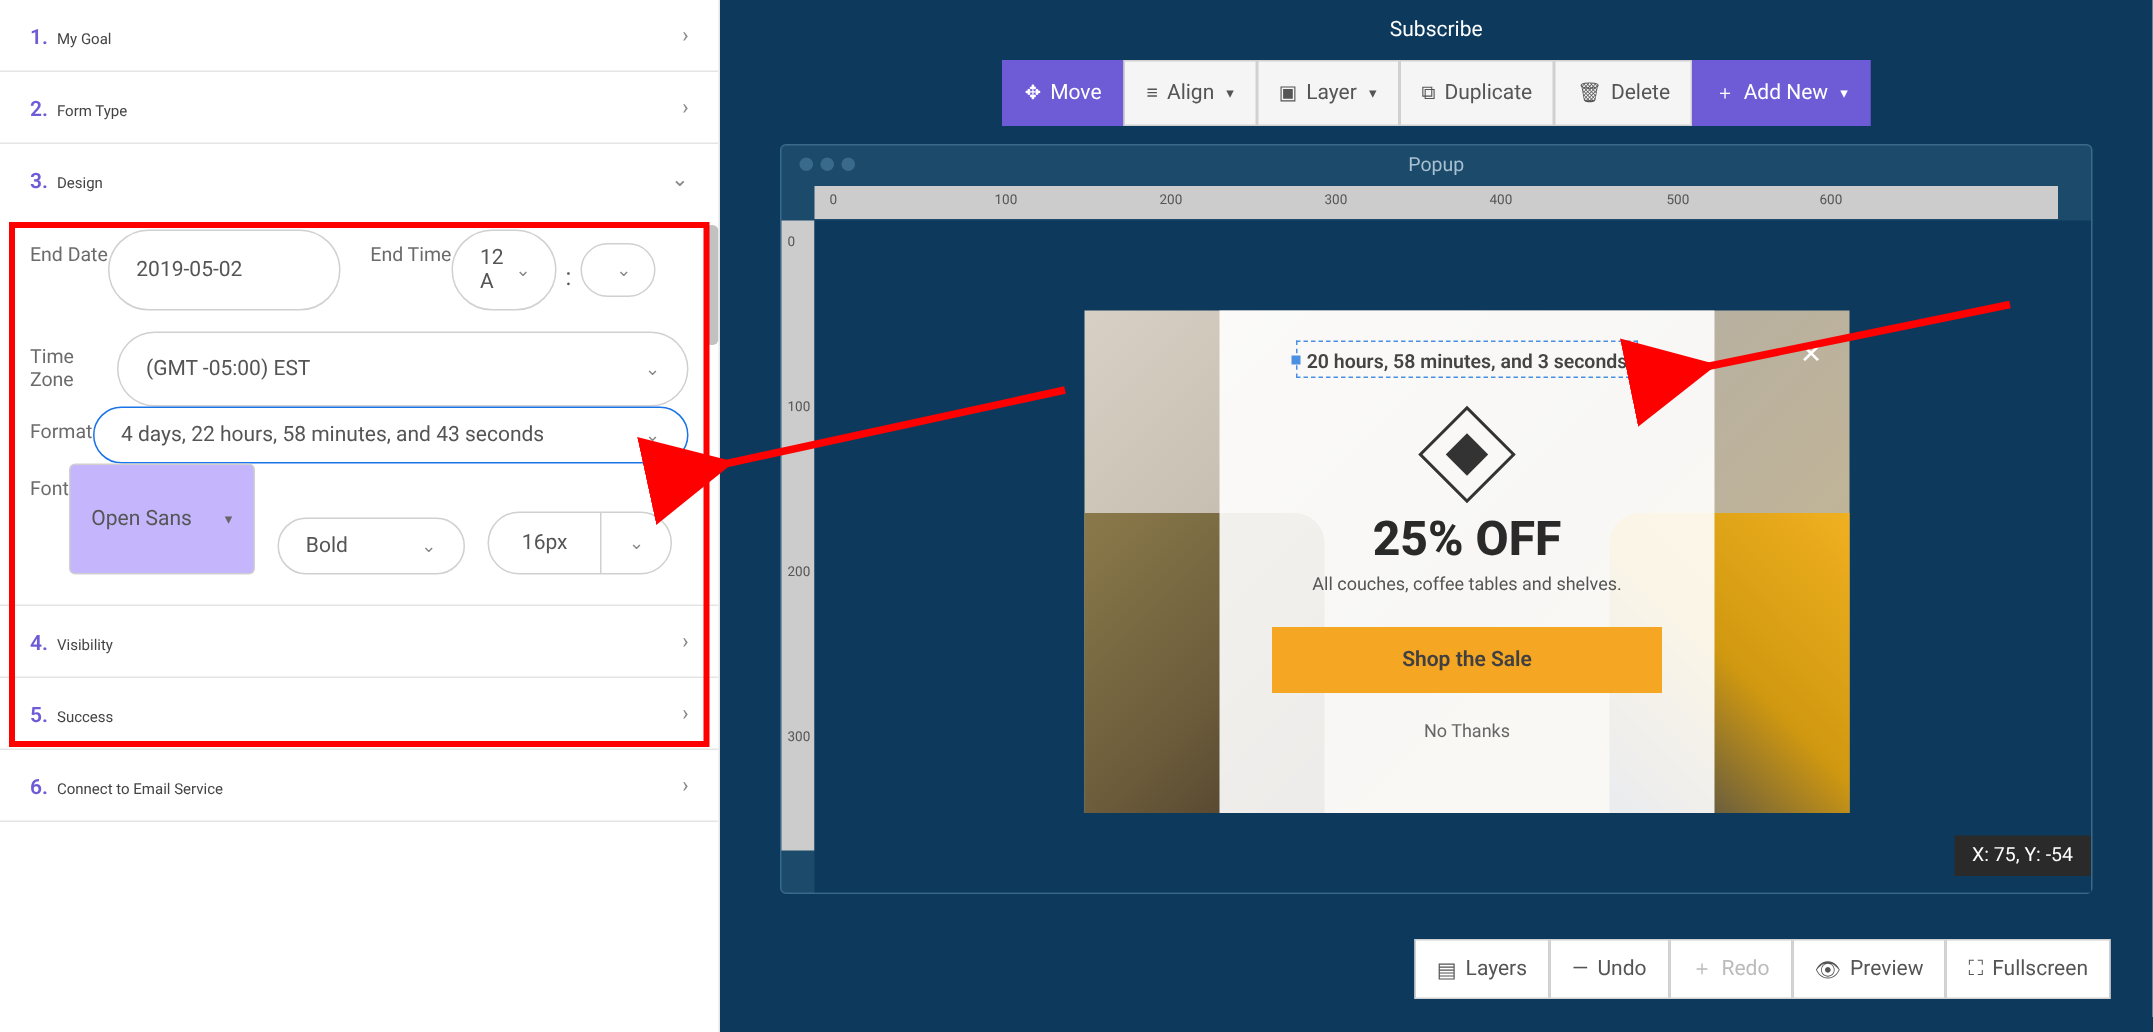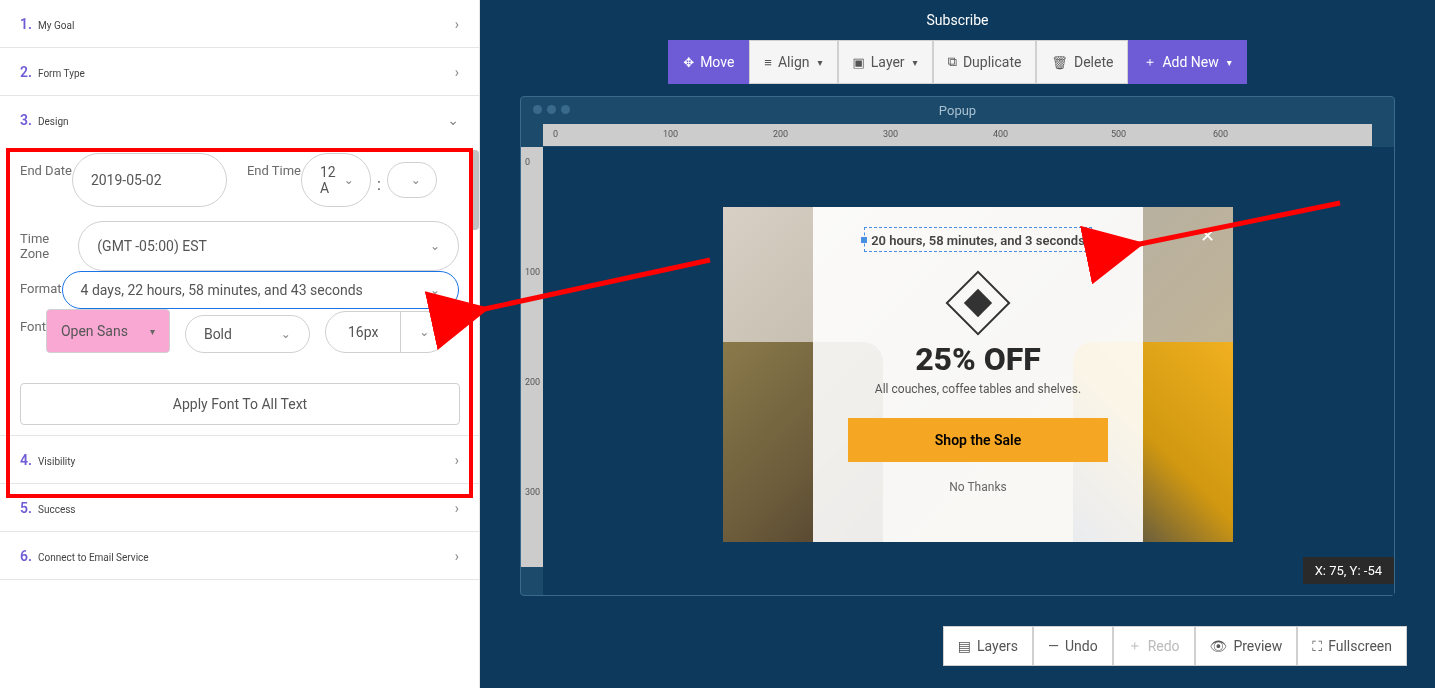--- a/index.html
+++ b/index.html
@@ -23,21 +23,21 @@
 .lbl { color: #6b6b6b; font-size: 13px; margin-bottom: 10px; margin-top: 10px; }
 
 .pill { border: 1px solid #d0d0d0; border-radius: 999px; padding: 10px 18px; font-size: 14px; color: #555; background: #fff; display: inline-flex; align-items: center; justify-content: space-between; }
 .pill .chev { color: #888; font-size: 12px; margin-left: 8px; }
 
 .pill-wide { width: 400px; }
 .pill-format { width: 400px; border-color: #1a73e8; }
 .colon { margin: 0 6px; color: #555; align-self: center; padding-top: 8px; }
 
 .font-row { display: flex; gap: 15px; align-items: flex-end; }
-.rect { border: 1px solid #d0d0d0; border-radius: 4px; padding: 13px 14px; font-size: 14px; color: #555; background: #f9a8d4; display: flex; align-items: center; justify-content: space-between; }
+.rect { border: 1px solid #d0d0d0; border-radius: 4px; padding: 28px 14px; font-size: 14px; color: #555; background: #c4b5fd; display: flex; align-items: center; justify-content: space-between; }
 .rect .caret { font-size: 10px; color: #666; margin-left: 8px; }
 .rect-font { width: 124px; }
 .seg { display: flex; border: 1px solid #d0d0d0; border-radius: 999px; overflow: hidden; }
 .seg .seg-a { padding: 12px 22px; font-size: 14px; color: #555; border-right: 1px solid #d0d0d0; }
 .seg .seg-b { padding: 12px 18px; color: #888; font-size: 12px; display:flex; align-items:center; }
 
 .apply-btn { width: 440px; margin: 10px 20px 10px 20px; padding: 12px; border: 1px solid #d0d0d0; text-align: center; border-radius: 4px; color: #555; font-size: 14px; cursor: pointer; }
 
 
 .canvas-area { flex: 1; background: #0d3a5c; position: relative; }
@@ -68,21 +68,21 @@
 .popup-center { position: absolute; left:50%; top:0; transform: translateX(-50%); width: 330px; height: 100%; background: rgba(255,255,255,0.9); display: flex; flex-direction: column; align-items: center; padding: 20px 15px; z-index: 2; }
 .countdown-sel { border: 1px dashed #4a90e2; padding: 2px 6px; position: relative; }
 .countdown-sel .handle { position: absolute; width: 6px; height: 6px; background: #4a90e2; top: 50%; transform: translateY(-50%); }
 .countdown-sel .handle.l { left: -4px; }
 .countdown-sel .handle.r { right: -4px; }
 .countdown-text { font-size: 13px; font-weight: 600; color: #444; }
 .popup-logo { width: 46px; height: 46px; margin-top: 28px; border: 2px solid #333; display: flex; align-items: center; justify-content: center; transform: rotate(45deg); }
 .popup-logo::after { content:""; width: 20px; height: 20px; background: #333; }
 .popup-h { font-size: 32px; font-weight: 800; color: #2a2a2a; margin-top: 14px; }
 .popup-sub { font-size: 12px; color: #555; margin-top: 4px; }
-.popup-cta { margin-top: 22px; width: 260px; padding: 14px; background: #f5a623; color: #000000; font-weight: 600; text-align: center; font-size: 14px; cursor: pointer; }
+.popup-cta { margin-top: 22px; width: 260px; padding: 14px; background: #f5a623; color: #404040; font-weight: 600; text-align: center; font-size: 14px; cursor: pointer; }
 .popup-no { margin-top: 18px; font-size: 12px; color: #666; cursor: pointer; }
 .popup-close { position: absolute; right: 18px; top: 18px; color: #fff; font-size: 18px; cursor: pointer; z-index: 3; }
 
 .coords { position: absolute; right: 0; bottom: 11px; background: #2a2a2a; color: #fff; padding: 6px 12px; font-size: 13px; }
 
 .bottom-bar { position: absolute; right: 28px; bottom: 22px; display: flex; gap: 0; }
 .bbtn { display: flex; align-items: center; gap: 6px; padding: 10px 14px; border: 1px solid #d0d0d0; background: #fff; color: #555; font-size: 14px; cursor: pointer; }
 .bbtn.disabled { color: #bbb; }
 
 
@@ -168,21 +168,20 @@
             <span class="chev">⌄</span>
           </div>
           <div class="seg">
             <div class="seg-a">16px</div>
             <div class="seg-b">⌄</div>
           </div>
         </div>
       </div>
     </div>
 
-    <div class="apply-btn">Apply Font To All Text</div>
   </div>
 
   <div class="acc-item">
     <div class="acc-header">
       <span><span class="num">4.</span><span class="title">Visibility</span></span>
       <span class="acc-chevron">›</span>
     </div>
   </div>
 
   <div class="acc-item">

